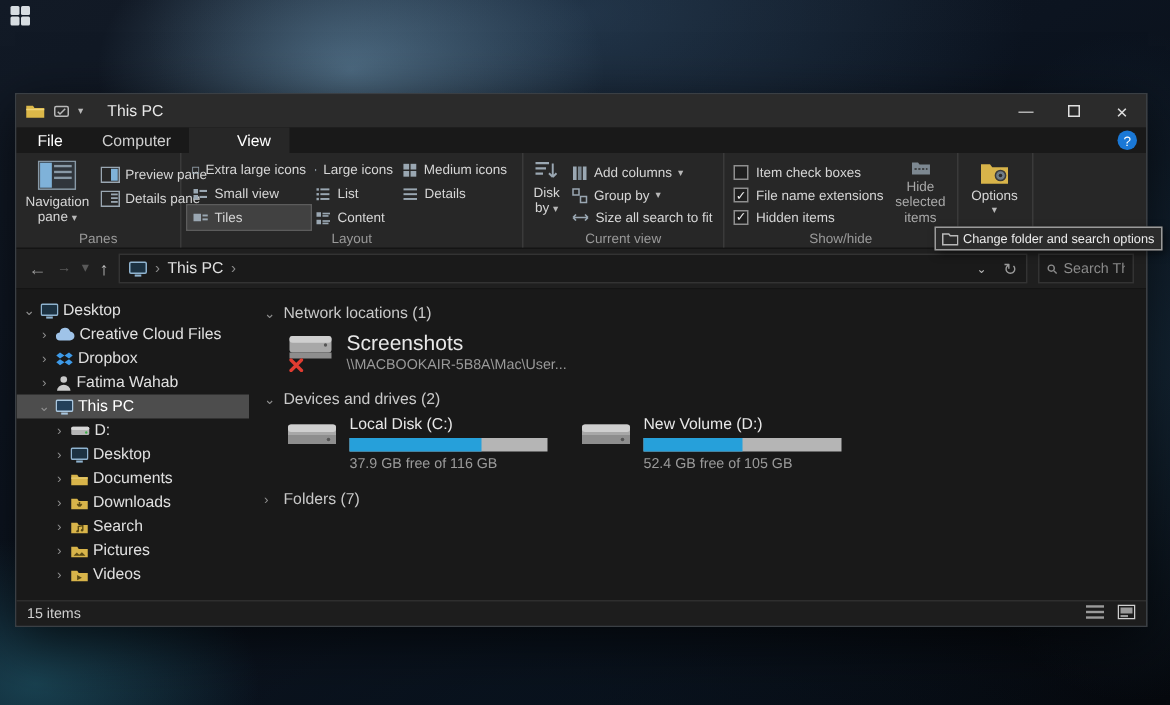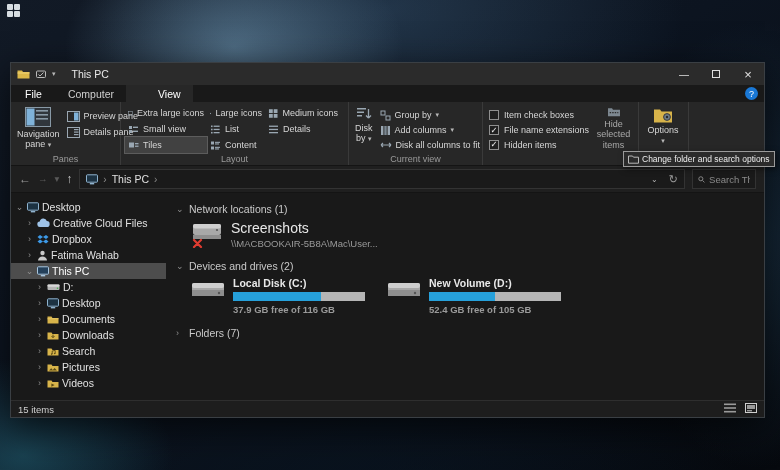--- a/index.html
+++ b/index.html
@@ -76,21 +76,21 @@
   .sitem.lvl2{padding-left:24px;}
   .sitem.selected{background:#4d4d4d;color:#fff;}
   .si{flex:0 0 auto;}
 
   .cmain{flex:1;padding:8px 0 0 10px;overflow:hidden;}
   .cheader{display:flex;align-items:center;gap:5px;font-size:10.5px;color:#c9c9c9;height:16px;margin-bottom:3px;}
   .cheader .chev{color:#8f8f8f;font-size:9px;width:8px;}
   .net-item{display:flex;align-items:flex-start;gap:7px;margin:2px 0 9px 14px;}
   .net-name{font-size:14px;color:#e8e8e8;margin-bottom:2px;}
   .dim{font-size:9.5px;color:#9a9a9a;}
-  .drives{display:flex;gap:16px;margin:2px 0 10px 14px;font-weight:bold;}
+  .drives{display:flex;gap:16px;margin:2px 0 10px 14px;}
   .drive{width:180px;display:flex;gap:7px;align-items:flex-start;}
   .dname{font-size:10.5px;color:#e8e8e8;margin-bottom:3px;}
   .dbar{width:132px;height:9px;background:#b5b5b5;margin-bottom:3px;}
   .dfill{height:100%;background:#26a0da;}
 
   .statusbar{height:17px;background:#1d1d1d;border-top:1px solid #2e2e2e;display:flex;align-items:center;
     justify-content:space-between;padding:0 7px;font-size:9.5px;color:#cfcfcf;flex:0 0 auto;}
   .viewtoggles{display:flex;gap:9px;align-items:center;}
 
   .tooltip{position:absolute;left:623px;top:151px;z-index:50;background:#2b2b2b;border:1px solid #9a9a9a;
@@ -254,40 +254,40 @@
             <rect x="1" y="1" width="9" height="1.5" fill="#9aa7b2"></rect>
             <rect x="1" y="4.5" width="7" height="1.5" fill="#9aa7b2"></rect>
             <rect x="1" y="8" width="5" height="1.5" fill="#9aa7b2"></rect>
             <path d="M12.5 2 v9 M12.5 11 l-2.5-2.5 M12.5 11 l2.5-2.5" stroke="#9aa7b2" stroke-width="1.3" fill="none"></path>
           </svg>
         <span><span>Disk by</span> <span class="dd">▾</span></span>
       </div>
       <div class="vcol" style="padding-top:3px">
         <div class="smallbtn">
           <svg width="11" height="11" viewBox="0 0 11 11">
-              <rect x="1" y="1" width="4" height="4" fill="none" stroke="#9aa7b2"></rect>
-              <rect x="6" y="6" width="4" height="4" fill="none" stroke="#9aa7b2"></rect>
-            </svg>
-          <span>Group by</span>
-          <span class="dd">▾</span>
-        </div>
-        <div class="smallbtn">
-          <svg width="11" height="11" viewBox="0 0 11 11">
               <rect x="1" y="1" width="2.4" height="9" fill="#9aa7b2"></rect>
               <rect x="4.3" y="1" width="2.4" height="9" fill="#7a8791"></rect>
               <rect x="7.6" y="1" width="2.4" height="9" fill="#9aa7b2"></rect>
             </svg>
           <span>Add columns</span>
           <span class="dd">▾</span>
         </div>
         <div class="smallbtn">
+          <svg width="11" height="11" viewBox="0 0 11 11">
+              <rect x="1" y="1" width="4" height="4" fill="none" stroke="#9aa7b2"></rect>
+              <rect x="6" y="6" width="4" height="4" fill="none" stroke="#9aa7b2"></rect>
+            </svg>
+          <span>Group by</span>
+          <span class="dd">▾</span>
+        </div>
+        <div class="smallbtn">
           <svg width="12" height="10" viewBox="0 0 12 10">
               <path d="M1 5 h10 M1 5 l2 -2 M1 5 l2 2 M11 5 l-2 -2 M11 5 l-2 2" stroke="#9aa7b2" stroke-width="1.1" fill="none"></path>
             </svg>
-          <span>Disk all columns to fit</span>
+          <span>Size all search to fit</span>
         </div>
       </div>
       <div class="glabel">Current view</div>
     </div>
 
     <div class="rgroup" style="width:156px">
       <div class="vcol" style="padding-top:3px">
         <div class="cbrow">
           <span class="cb"></span>
           <span>Item check boxes</span>
@@ -305,20 +305,21 @@
           <span>Hidden items</span>
         </div>
       </div>
       <div class="bigbtn" style="width:52px;color:#a9a9a9">
         <svg width="20" height="15" viewBox="0 0 20 15">
             <path d="M1 2 h6 l1.5 2 h10.5 v10 h-18 Z" fill="#93a1ad" opacity="0.8"></path>
             <path d="M3.5 8.5 h13" stroke="#2b2b2b" stroke-width="1.6" stroke-dasharray="2.2 1.6"></path>
           </svg>
         <span>Hide selected items</span>
       </div>
+      <div class="glabel">Show/hide</div>
     </div>
 
     <div class="rgroup" style="width:50px">
       <div class="bigbtn" style="width:40px">
         <svg width="20" height="16" viewBox="0 0 20 16">
             <path d="M1 2.5 h6 l1.5 2 h10.5 v11 h-18 Z" fill="#d8b44a"></path>
             <circle cx="14" cy="10" r="3.4" fill="#6f7d88" stroke="#3a3a3a"></circle>
             <circle cx="14" cy="10" r="1.2" fill="#2b2b2b"></circle>
           </svg>
         <span>Options</span>

